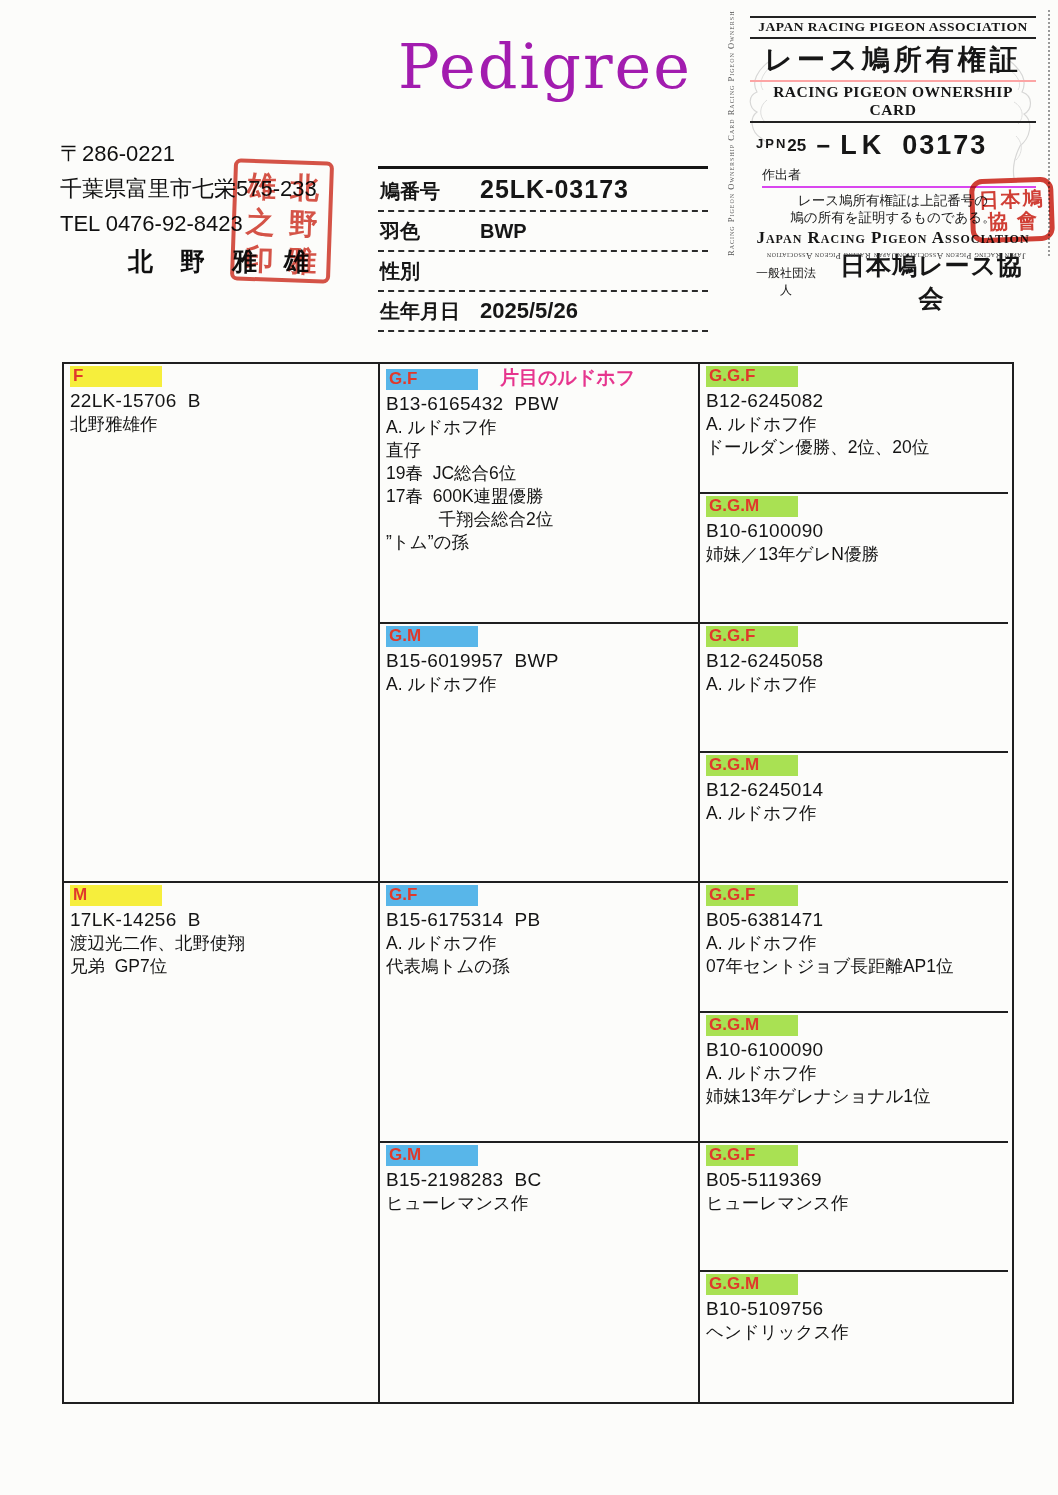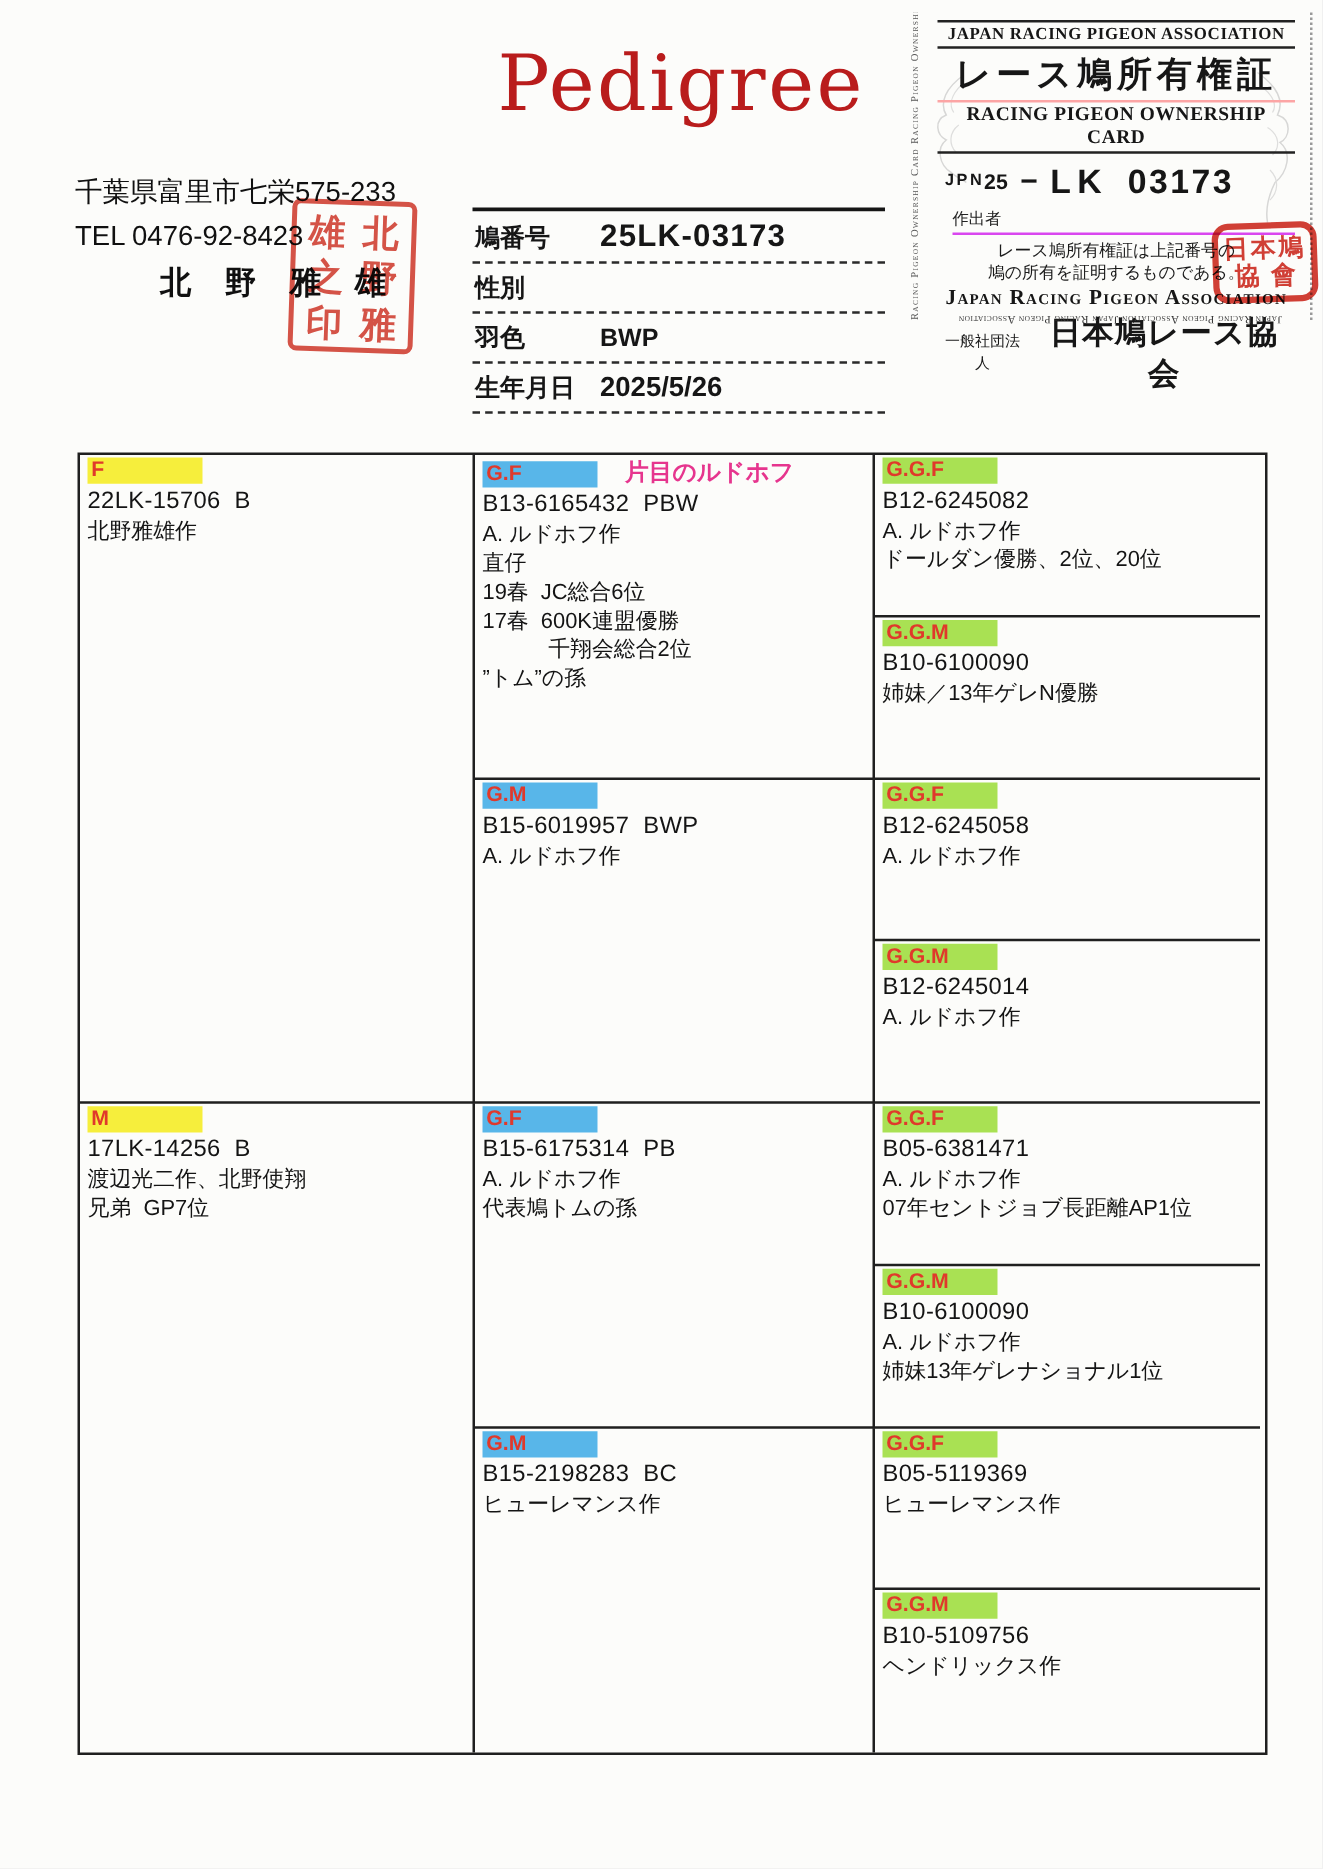--- a/index.html
+++ b/index.html
@@ -5,21 +5,21 @@
   html,body{margin:0;padding:0;background:#e8e8e8;}
   .page{
     position:relative;width:1058px;height:1495px;margin:0 auto;
     background:#fcfcfa;overflow:hidden;
     font-family:"Liberation Sans","DejaVu Sans",sans-serif;color:#161616;
   }
   
   .title{
     position:absolute;left:245px;top:30px;width:600px;text-align:center;
     font-family:"DejaVu Serif","Liberation Serif",serif;
-    font-size:62px;letter-spacing:2px;color:#b91c1c;
+    font-size:62px;letter-spacing:2px;color:#a21caf;
   }
   
   .owner{position:absolute;left:60px;top:136px;font-size:22px;line-height:35px;color:#101010;}
   .owner-name{margin-top:3px;margin-left:68px;font-size:25px;font-weight:bold;letter-spacing:10px;}
   .hanko{
     position:absolute;left:232px;top:160px;width:100px;height:122px;
     border:4px solid #d23c2e;border-radius:7px;transform:rotate(2deg);
     display:flex;flex-direction:row;justify-content:space-between;
     padding:5px 10px;color:#d23c2e;font-weight:bold;font-size:29px;
     opacity:.88;mix-blend-mode:multiply;box-sizing:border-box;
@@ -111,42 +111,43 @@
   .line.id{font-size:19px;line-height:25px;letter-spacing:.3px;}
 </style>
 </head>
 <body>
 
 <div class="page">
 
   <div class="title">Pedigree</div>
 
   <div class="owner">
+    <div>〒286-0221</div>
     <div>千葉県富里市七栄575-233</div>
     <div>TEL 0476-92-8423</div>
     <div class="owner-name">北 野 雅 雄</div>
   </div>
 
   <div class="hanko">
     <div class="hanko-col">雄之印</div>
     <div class="hanko-col">北野雅</div>
   </div>
 
   <div class="bird-info">
     <div class="bi-row">
       <div class="bi-label">鳩番号</div>
       <div class="bi-value big">25LK-03173</div>
     </div>
     <div class="bi-row">
+      <div class="bi-label">羽色</div>
+      <div class="bi-value">BWP</div>
+    </div>
+    <div class="bi-row">
       <div class="bi-label">性別</div>
       <div class="bi-value"></div>
-    </div>
-    <div class="bi-row">
-      <div class="bi-label">羽色</div>
-      <div class="bi-value">BWP</div>
     </div>
     <div class="bi-row">
       <div class="bi-label">生年月日</div>
       <div class="bi-value date">2025/5/26</div>
     </div>
   </div>
 
   <div class="card">
     <div class="card-side">Racing Pigeon Ownership Card Racing Pigeon Ownership Card</div>
 

